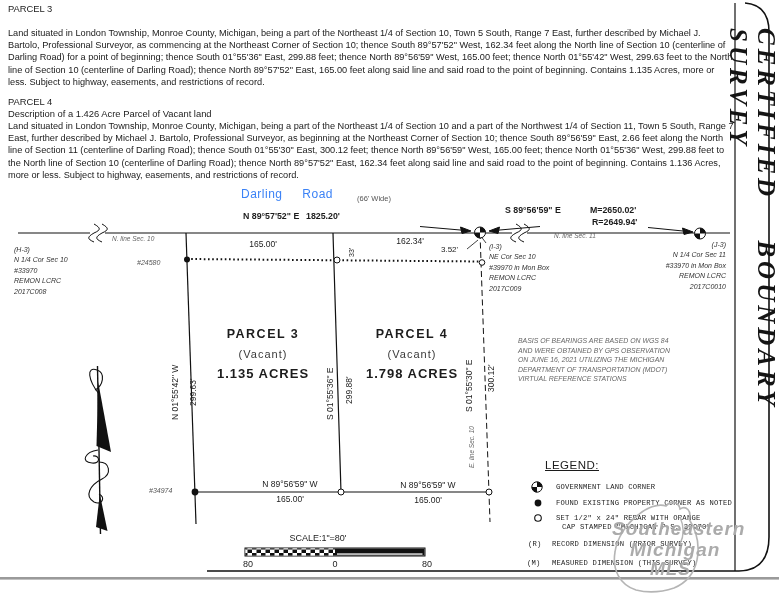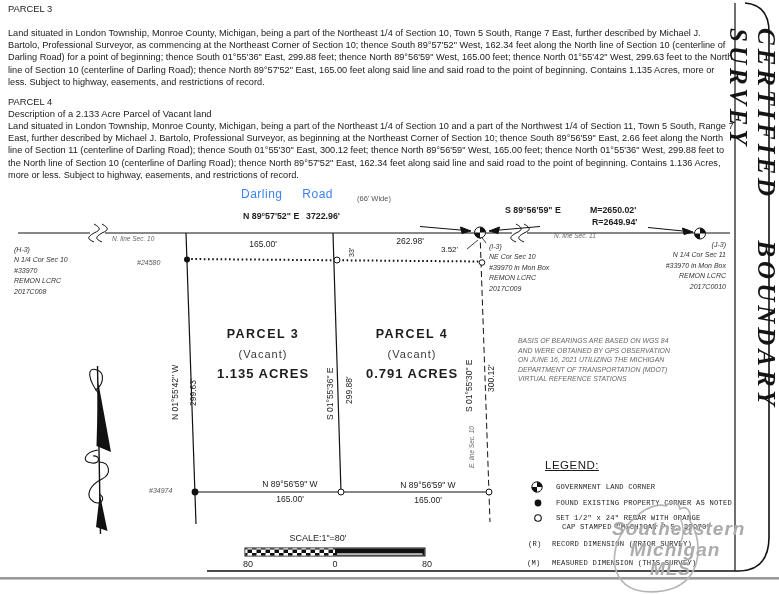--- a/index.html
+++ b/index.html
@@ -117,27 +117,27 @@
 
   <svg width="779" height="594" viewBox="0 0 779 594" style="z-index:5">
     <path d="M636,590 C620,585 612,570 615,552 C617,538 626,524 638,515 C646,508 658,503 666,506 C671,500 679,502 680,509 C686,505 692,511 689,519 C696,530 700,545 697,560 C694,574 686,583 674,588 C662,592 648,593 636,590 Z" fill="none" stroke="#b5b5b5" stroke-width="1.6"></path>
     <path d="M680,517 C684,526 684,536 680,544" fill="none" stroke="#b5b5b5" stroke-width="1.4"></path>
   </svg>
 
   <div class="lbl h9" style="left:8px;top:3px">PARCEL 3</div>
   <div class="desc" style="left:8px;top:27px">Land situated in London Township, Monroe County, Michigan, being a part of the Northeast 1/4 of Section 10, Town 5 South, Range 7 East, further described by Michael J. Bartolo, Professional Surveyor, as commencing at the Northeast Corner of Section 10; thence South 89°57'52" West, 162.34 feet along the North line of Section 10 (centerline of Darling Road) for a point of beginning; thence South 01°55'36" East, 299.88 feet; thence North 89°56'59" West, 165.00 feet; thence North 01°55'42" West, 299.63 feet to the North line of Section 10 (centerline of Darling Road); thence North 89°57'52" East, 165.00 feet along said line and said road to the point of beginning. Contains 1.135 Acres, more or less. Subject to highway, easements, and restrictions of record.</div>
 
   <div class="lbl h9" style="left:8px;top:96px">PARCEL 4</div>
-  <div class="lbl h9" style="left:8px;top:108px">Description of a 2.133 Acre Parcel of Vacant land</div>
+  <div class="lbl h9" style="left:8px;top:108px">Description of a 1.426 Acre Parcel of Vacant land</div>
   <div class="desc" style="left:8px;top:120px">Land situated in London Township, Monroe County, Michigan, being a part of the Northeast 1/4 of Section 10 and a part of the Northwest 1/4 of Section 11, Town 5 South, Range 7 East, further described by Michael J. Bartolo, Professional Surveyor, as beginning at the Northeast Corner of Section 10; thence South 89°56'59" East, 2.66 feet along the North line of Section 11 (centerline of Darling Road); thence South 01°55'30" East, 300.12 feet; thence North 89°56'59" West, 165.00 feet; thence North 01°55'36" West, 299.88 feet to the North line of Section 10 (centerline of Darling Road); thence North 89°57'52" East, 162.34 feet along said line and said road to the point of beginning. Contains 1.136 Acres, more or less. Subject to highway, easements, and restrictions of record.</div>
 
   <div class="lbl roadname" style="left:241px;top:187px">Darling Road</div>
   <div class="lbl" style="left:357px;top:194px;font-size:7.5px;color:#555">(66' Wide)</div>
   <div class="lbl rb" style="left:243px;top:211px">N 89°57'52" E</div>
-  <div class="lbl rb" style="left:306px;top:211px">3722.96'</div>
+  <div class="lbl rb" style="left:306px;top:211px">1825.20'</div>
   <div class="lbl secline" style="left:112px;top:235px">N. line Sec. 10</div>
   <div class="lbl rb" style="left:505px;top:205px">S 89°56'59" E</div>
   <div class="lbl rb" style="left:590px;top:205px">M=2650.02'</div>
   <div class="lbl rb" style="left:592px;top:217px">R=2649.94'</div>
   <div class="lbl secline" style="left:554px;top:232px">N. line Sec. 11</div>
 
   <div class="blk" style="left:14px;top:245px">
     <div>(H-3)</div>
     <div>N 1/4 Cor Sec 10</div>
     <div>#33970</div>
@@ -154,21 +154,21 @@
   <div class="blk rgt" style="left:618px;top:240px;width:108px">
     <div>(J-3)</div>
     <div>N 1/4 Cor Sec 11</div>
     <div>#33970 in Mon Box</div>
     <div>REMON LCRC</div>
     <div>2017C0010</div>
   </div>
 
   <div class="lbl dim c" style="left:236px;top:239px;width:54px">165.00'</div>
   <div class="lbl dim7 rot" style="left:348px;top:257px">33'</div>
-  <div class="lbl dim c" style="left:383px;top:236px;width:54px">262.98'</div>
+  <div class="lbl dim c" style="left:383px;top:236px;width:54px">162.34'</div>
   <div class="lbl" style="left:441px;top:245px;font-size:8px">3.52'</div>
   <div class="lbl mk" style="left:137px;top:259px">#24580</div>
   <div class="lbl mk" style="left:149px;top:487px">#34974</div>
 
   <div class="lbl dim rot" style="left:170px;top:420px">N 01°55'42" W</div>
   <div class="lbl dim rot" style="left:188px;top:406px">299.63'</div>
   <div class="lbl dim rot" style="left:325px;top:420px">S 01°55'36" E</div>
   <div class="lbl dim rot" style="left:344px;top:404px">299.88'</div>
   <div class="lbl dim rot" style="left:464px;top:412px">S 01°55'30" E</div>
   <div class="lbl dim rot" style="left:486px;top:392px">300.12'</div>
@@ -177,21 +177,21 @@
   <div class="lbl dim c" style="left:235px;top:479px;width:110px">N 89°56'59" W</div>
   <div class="lbl dim c" style="left:235px;top:494px;width:110px">165.00'</div>
   <div class="lbl dim c" style="left:373px;top:480px;width:110px">N 89°56'59" W</div>
   <div class="lbl dim c" style="left:373px;top:495px;width:110px">165.00'</div>
 
   <div class="lbl pname c" style="left:203px;top:327px;width:120px">PARCEL 3</div>
   <div class="lbl pvac c" style="left:203px;top:348px;width:120px">(Vacant)</div>
   <div class="lbl parea c" style="left:203px;top:366px;width:120px">1.135 ACRES</div>
   <div class="lbl pname c" style="left:352px;top:327px;width:120px">PARCEL 4</div>
   <div class="lbl pvac c" style="left:352px;top:348px;width:120px">(Vacant)</div>
-  <div class="lbl parea c" style="left:352px;top:366px;width:120px">0.791 ACRES</div>
+  <div class="lbl parea c" style="left:352px;top:366px;width:120px">1.798 ACRES</div>
 
   <div class="lbl note" style="left:518px;top:336px">
     <div>BASIS OF BEARINGS ARE BASED ON WGS 84</div>
     <div>AND WERE OBTAINED BY GPS OBSERVATION</div>
     <div>ON JUNE 16, 2021 UTILIZING THE MICHIGAN</div>
     <div>DEPARTMENT OF TRANSPORTATION (MDOT)</div>
     <div>VIRTUAL REFERENCE STATIONS</div>
   </div>
 
   <div class="lbl b" style="left:545px;top:459px;font-size:11.5px;text-decoration:underline;letter-spacing:.5px">LEGEND:</div>

